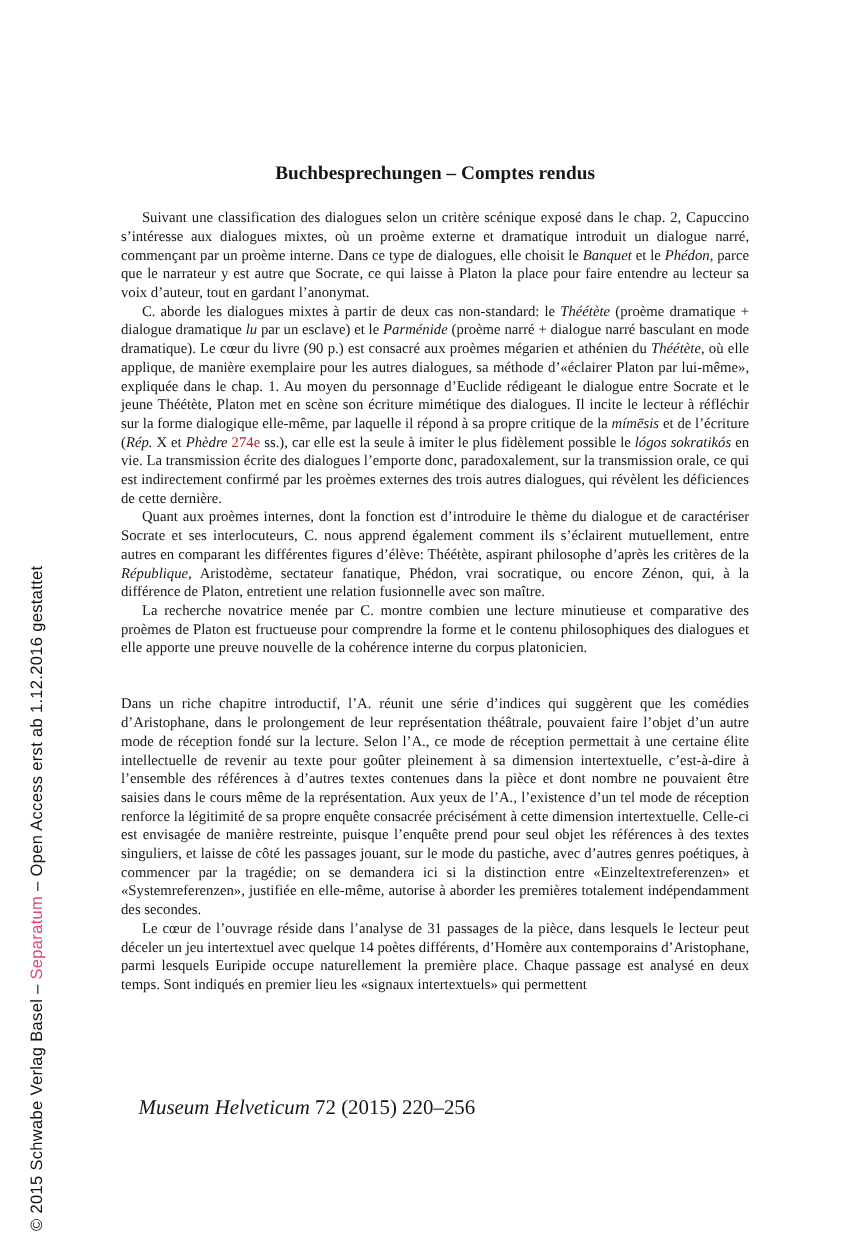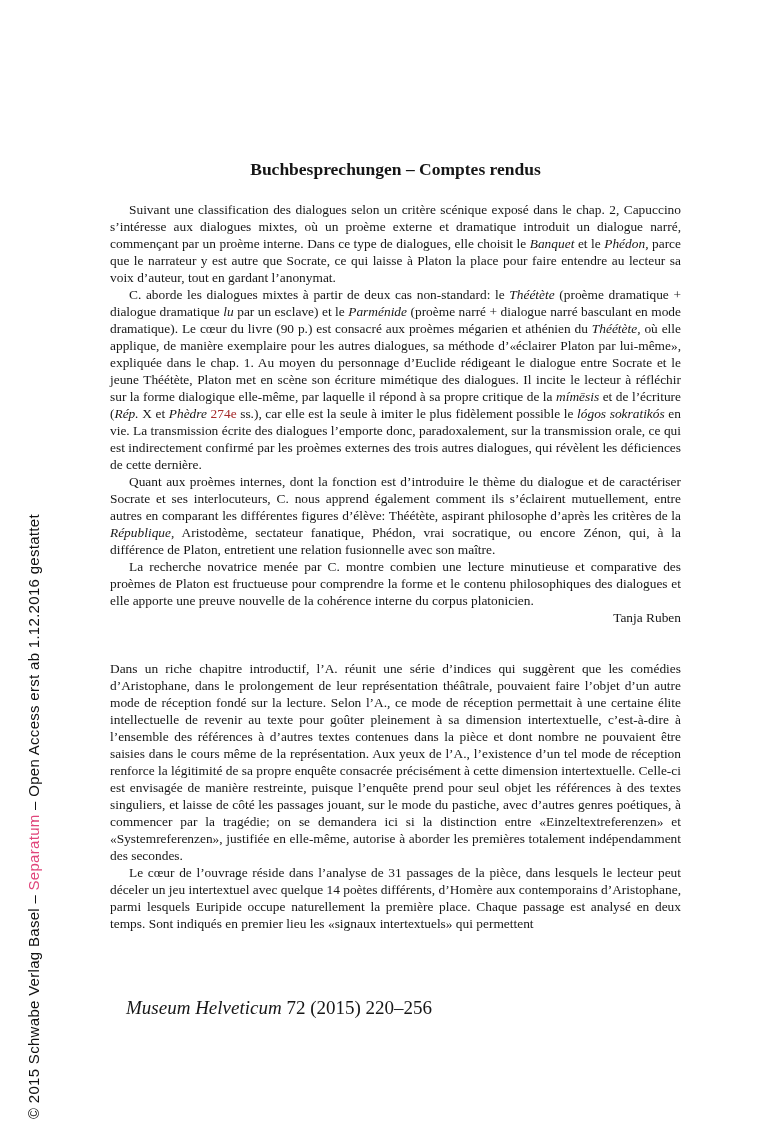--- a/index.html
+++ b/index.html
@@ -1,21 +1,21 @@
 <!DOCTYPE html>
 <html style="--sep-pink: #e0457b; --link-red: #a52a2a;"><head>
 <meta charset="utf-8">
 <style>
   html,body{margin:0;padding:0;}
   body{
     width:770px;height:1131px;background:#ffffff;position:relative;overflow:hidden;
     font-family:"Liberation Serif",serif;color:#161616;
   }
   .content{position:absolute;left:110px;top:143px;width:571px;}
-  .title{font-size:17.5px;font-weight:bold;text-align:center;margin:16px 0 21px 0;}
+  .title{font-size:17.5px;font-weight:bold;text-align:center;margin:4px 0 21px 0;}
   .review{font-size:13.4px;line-height:17px;text-align:justify;}
   .review + .review{margin-top:34px;}
   .review-heading{margin:0;padding-left:20px;text-indent:-20px;}
   p.body-par{margin:0;text-indent:19px;}
   p.body-par.first{text-indent:0;}
   .signature{text-align:right;font-size:13.4px;line-height:17px;}
   .it{font-style:italic;}
   .bd{font-weight:bold;}
   .bi{font-weight:bold;font-style:italic;}
   .link{color:var(--link-red,#a52a2a);}
@@ -34,21 +34,20 @@
 
 <div class="content">
 
   <h1 class="title">Buchbesprechungen – Comptes rendus</h1>
 
   <section class="review">
     <p class="body-par"><span>Suivant une classification des dialogues selon un critère scénique exposé dans le chap. 2, Capuccino s’intéresse aux dialogues mixtes, où un proème externe et dramatique introduit un dialogue narré, commençant par un proème interne. Dans ce type de dialogues, elle choisit le </span><span class="it">Banquet</span><span> et le </span><span class="it">Phédon</span><span>, parce que le narrateur y est autre que Socrate, ce qui laisse à Platon la place pour faire entendre au lecteur sa voix d’auteur, tout en gardant l’anonymat.</span></p>
     <p class="body-par"><span>C. aborde les dialogues mixtes à partir de deux cas non-standard: le </span><span class="it">Théétète</span><span> (proème dramatique + dialogue dramatique </span><span class="it">lu</span><span> par un esclave) et le </span><span class="it">Parménide</span><span> (proème narré + dialogue narré basculant en mode dramatique). Le cœur du livre (90 p.) est consacré aux proèmes mégarien et athénien du </span><span class="it">Théétète</span><span>, où elle applique, de manière exemplaire pour les autres dialogues, sa méthode d’«éclairer Platon par lui-même», expliquée dans le chap. 1. Au moyen du personnage d’Euclide rédigeant le dialogue entre Socrate et le jeune Théétète, Platon met en scène son écriture mimétique des dialogues. Il incite le lecteur à réfléchir sur la forme dialogique elle-même, par laquelle il répond à sa propre critique de la </span><span class="it">mímēsis</span><span> et de l’écriture (</span><span class="it">Rép.</span><span> X et </span><span class="it">Phèdre</span><span> </span><span class="link">274e</span><span> ss.), car elle est la seule à imiter le plus fidèlement possible le </span><span class="it">lógos sokratikós</span><span> en vie. La transmission écrite des dialogues l’emporte donc, paradoxalement, sur la transmission orale, ce qui est indirectement confirmé par les proèmes externes des trois autres dialogues, qui révèlent les déficiences de cette dernière.</span></p>
     <p class="body-par"><span>Quant aux proèmes internes, dont la fonction est d’introduire le thème du dialogue et de caractériser Socrate et ses interlocuteurs, C. nous apprend également comment ils s’éclairent mutuellement, entre autres en comparant les différentes figures d’élève: Théétète, aspirant philosophe d’après les critères de la </span><span class="it">République</span><span>, Aristodème, sectateur fanatique, Phédon, vrai socratique, ou encore Zénon, qui, à la différence de Platon, entretient une relation fusionnelle avec son maître.</span></p>
     <p class="body-par"><span>La recherche novatrice menée par C. montre combien une lecture minutieuse et comparative des proèmes de Platon est fructueuse pour comprendre la forme et le contenu philosophiques des dialogues et elle apporte une preuve nouvelle de la cohérence interne du corpus platonicien.</span></p>
-    <div class="signature">Tanja Ruben</div>
   </section>
 
   <section class="review">
     <p class="body-par first"><span>Dans un riche chapitre introductif, l’A. réunit une série d’indices qui suggèrent que les comédies d’Aristophane, dans le prolongement de leur représentation théâtrale, pouvaient faire l’objet d’un autre mode de réception fondé sur la lecture. Selon l’A., ce mode de réception permettait à une certaine élite intellectuelle de revenir au texte pour goûter pleinement à sa dimension intertextuelle, c’est-à-dire à l’ensemble des références à d’autres textes contenues dans la pièce et dont nombre ne pouvaient être saisies dans le cours même de la représentation. Aux yeux de l’A., l’existence d’un tel mode de réception renforce la légitimité de sa propre enquête consacrée précisément à cette dimension intertextuelle. Celle-ci est envisagée de manière restreinte, puisque l’enquête prend pour seul objet les références à des textes singuliers, et laisse de côté les passages jouant, sur le mode du pastiche, avec d’autres genres poétiques, à commencer par la tragédie; on se demandera ici si la distinction entre «Einzeltextreferenzen» et «Systemreferenzen», justifiée en elle-même, autorise à aborder les premières totalement indépendamment des secondes.</span></p>
     <p class="body-par"><span>Le cœur de l’ouvrage réside dans l’analyse de 31 passages de la pièce, dans lesquels le lecteur peut déceler un jeu intertextuel avec quelque 14 poètes différents, d’Homère aux contemporains d’Aristophane, parmi lesquels Euripide occupe naturellement la première place. Chaque passage est analysé en deux temps. Sont indiqués en premier lieu les «signaux intertextuels» qui permettent</span></p>
   </section>
 
 </div>
 
 <div class="footer"><span class="it">Museum Helveticum</span><span> 72 (2015) 220–256</span></div>

